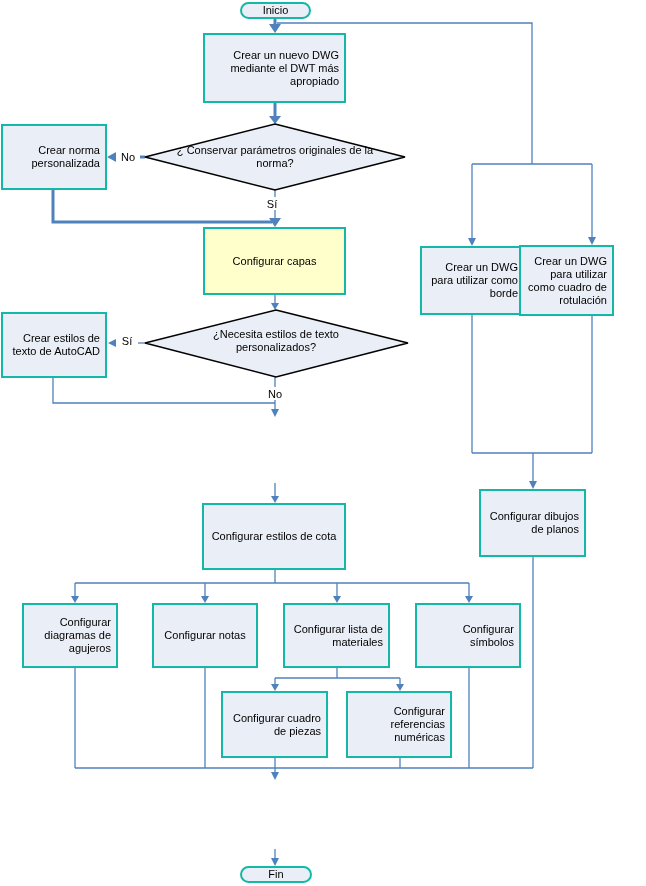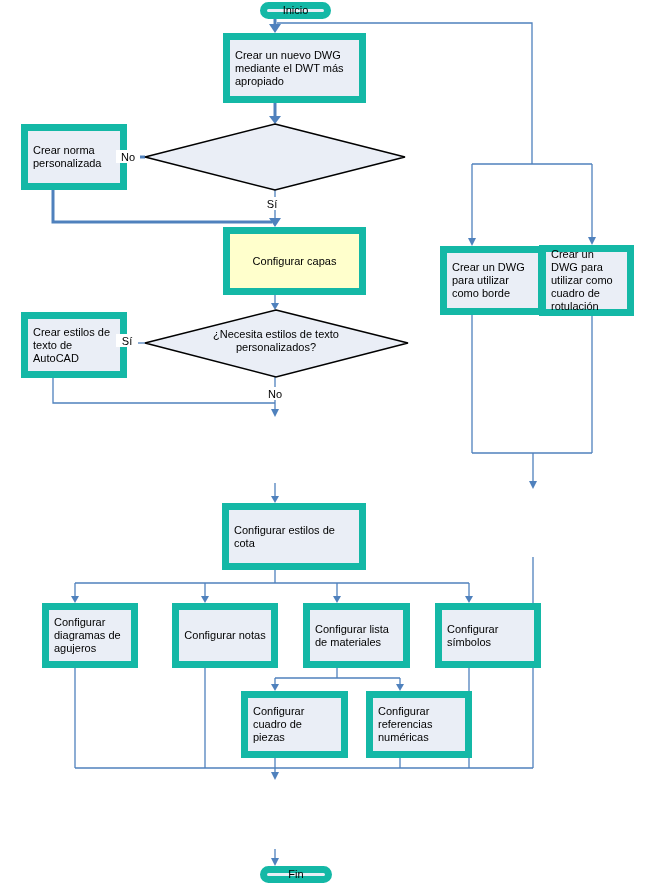--- a/index.html
+++ b/index.html
@@ -7,24 +7,24 @@
     position:relative;width:646px;height:886px;background:#ffffff;
     font-family:"Liberation Sans",sans-serif;font-size:11px;color:#000;
     overflow:hidden;
   }
   svg.wires{position:absolute;left:0;top:0;z-index:1;}
   .el{stroke:var(--line-blue,#4F81BD);stroke-width:1.3;fill:none;}
   .tl{stroke:var(--line-blue,#4F81BD);stroke-width:3;fill:none;}
   .ah{fill:var(--line-blue,#4F81BD);stroke:none;}
   .diamond{fill:var(--node-fill,#EAEEF6);stroke:#000;stroke-width:1.5;}
   .node{
-    position:absolute;box-sizing:border-box;border:7px solid #14b8a6;
+    position:absolute;box-sizing:border-box;border:2px solid #14b8a6;
     background:var(--node-fill,#EAEEF6);
     display:flex;align-items:center;justify-content:center;
-    text-align:left;line-height:13px;padding:2px 5px;z-index:2;margin-left:20px;
+    text-align:right;line-height:13px;padding:2px 5px;z-index:2;
   }
   .node.yellow{background:var(--highlight-fill,#FFFFCC);}
   .node.oval{border-radius:10px;padding:0 4px;}
   .dlabel{
     position:absolute;display:flex;align-items:center;justify-content:center;
     text-align:center;line-height:13px;z-index:2;
   }
   .elabel{
     position:absolute;background:#fff;z-index:3;display:flex;
     align-items:center;justify-content:center;line-height:12px;padding:0 1px;
@@ -120,21 +120,23 @@
   <div class="node" style="left:152px;top:603px;width:106px;height:65px">Configurar notas</div>
   <div class="node" style="left:283px;top:603px;width:107px;height:65px">Configurar lista de materiales</div>
   <div class="node" style="left:415px;top:603px;width:106px;height:65px">Configurar símbolos</div>
 
   <div class="node" style="left:221px;top:691px;width:107px;height:67px">Configurar cuadro de piezas</div>
   <div class="node" style="left:346px;top:691px;width:106px;height:67px">Configurar referencias numéricas</div>
 
 
   <div class="node" style="left:420px;top:246px;width:105px;height:69px">Crear un DWG para utilizar como borde</div>
   <div class="node" style="left:519px;top:245px;width:95px;height:71px">Crear un DWG para utilizar como cuadro de rotulación</div>
+  <div class="node" style="left:479px;top:489px;width:107px;height:68px">Configurar dibujos de planos</div>
 
+  <div class="dlabel" style="left:175px;top:133px;width:200px;height:48px">¿ Conservar parámetros originales de la norma?</div>
   <div class="dlabel" style="left:191px;top:319px;width:170px;height:44px">¿Necesita estilos de texto personalizados?</div>
 
   <div class="elabel" style="left:116px;top:150px;width:22px;height:13px">No</div>
   <div class="elabel" style="left:261px;top:197px;width:20px;height:13px">Sí</div>
   <div class="elabel" style="left:116px;top:334px;width:20px;height:13px">Sí</div>
   <div class="elabel" style="left:263px;top:387px;width:22px;height:13px">No</div>
 
 </div>
 
 </body></html>

